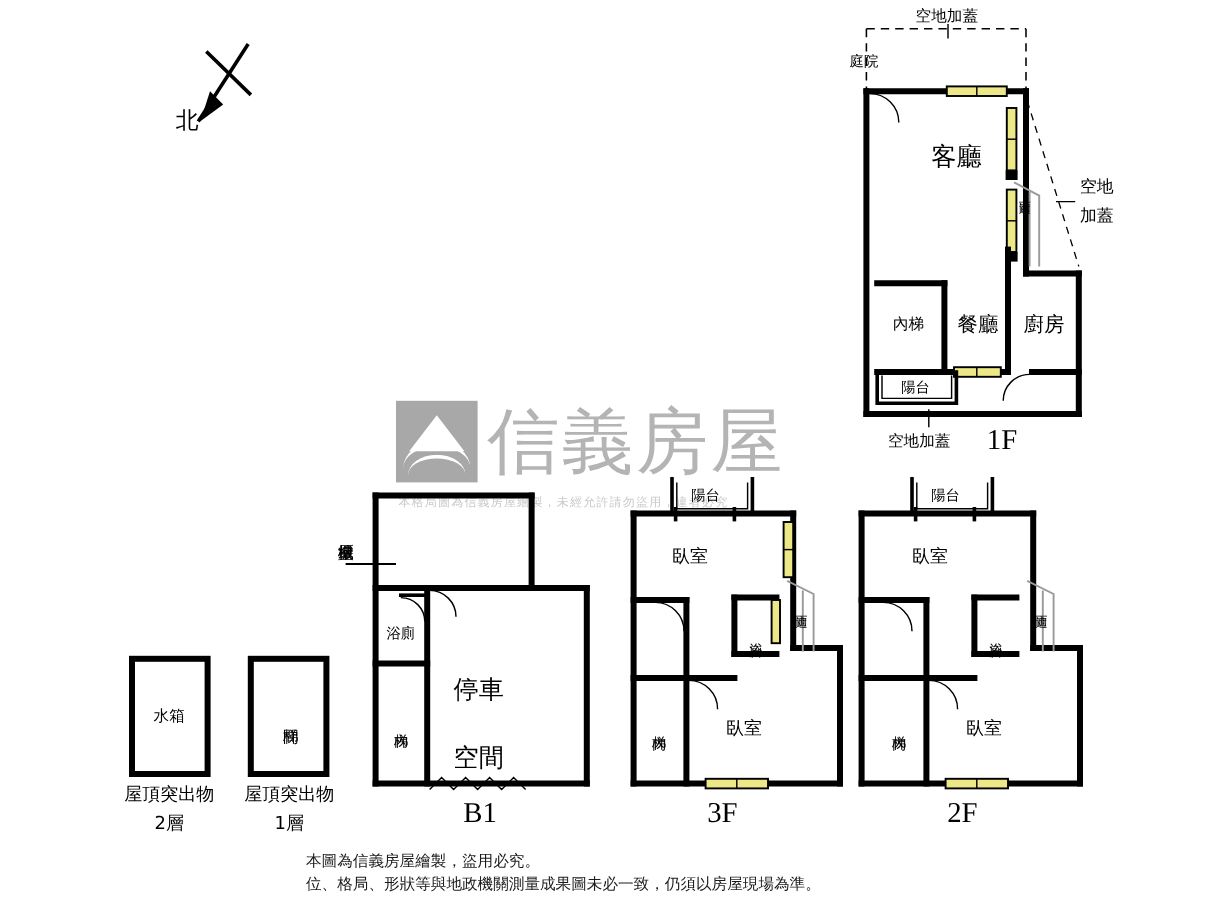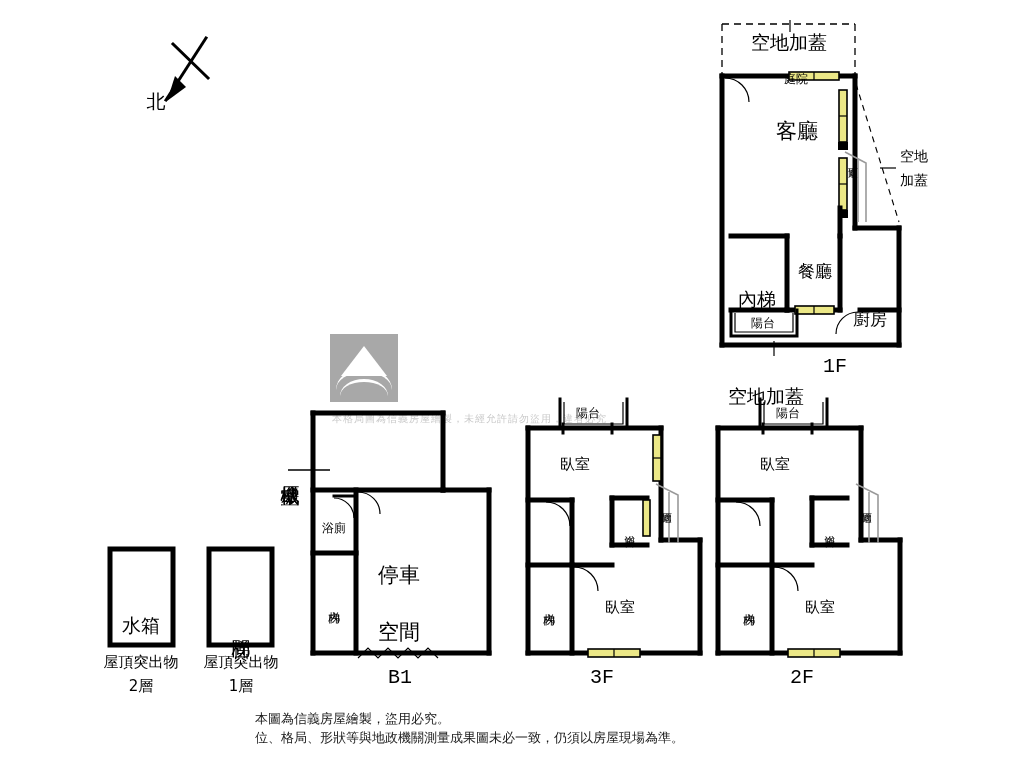--- a/index.html
+++ b/index.html
@@ -40,29 +40,29 @@
     transform: translate(-50%, -50%);
   }
   .lbl.vert {
     writing-mode: vertical-rl;
     text-orientation: upright;
     line-height: 1.05;
   }
   .t10 { font-size: 10px; }
   .t11 { font-size: 11px; }
   .t12 { font-size: 12px; }
-  .t13 { font-size: 19px; margin-top: 28px; }
+  .t13 { font-size: 13px; }
   .t14 { font-size: 14px; }
   .t15 { font-size: 15px; }
   .t17 { font-size: 17px; }
   .t19 { font-size: 19px; }
   .t21 { font-size: 21px; }
   .floor-tag {
-    font-family: Liberation Mono, monospace;
-    font-size: 20px;
+    font-family: Liberation Serif, serif;
+    font-size: 24px;
     text-align: right;
   }
   
   #watermark {
     position: absolute;
     left: 330px;
     top: 332px;
     width: 380px;
     height: 72px;
     display: flex;
@@ -140,20 +140,21 @@
 <body>
 
 <div id="plan-root">
 
   <div id="watermark">
     <div id="wm-logo">
       <div class="peak"></div>
       <div class="wave"></div>
       <div class="wave2"></div>
     </div>
+    <div id="wm-text">信義房屋</div>
   </div>
   <div id="wm-fine">本格局圖為信義房屋繪製，未經允許請勿盜用，違者必究</div>
 
   <svg class="plan-svg" viewBox="0 0 1024 768">
     <defs>
       <style>
         .w   { stroke:#000; stroke-width:5; fill:none; stroke-linecap:square; }
         .wth { stroke:#000; stroke-width:4; fill:none; stroke-linecap:square; }
         .wthin { stroke:#000; stroke-width:3; fill:none; stroke-linecap:square; }
         .hair { stroke:#000; stroke-width:1.2; fill:none; }
@@ -335,28 +336,28 @@
 
     <g>
       <rect x="110" y="549" width="63" height="96" class="w"></rect>
       <rect x="209" y="549" width="63" height="96" class="w"></rect>
     </g>
   </svg>
 
   <div class="lbl t19 center" style="left:156px; top:101px;">北</div>
 
   <div class="lbl t13 center" style="left:789px; top:14px;">空地加蓋</div>
-  <div class="lbl t12 center" style="left:796px; top:51px;margin-top:28px;">庭院</div>
+  <div class="lbl t12 center" style="left:720px; top:51px;">庭院</div>
   <div class="lbl t21 center" style="left:797px; top:131px;">客廳</div>
   <div class="lbl t14 center" style="left:914px; top:156px;">空地</div>
   <div class="lbl t14 center" style="left:914px; top:180px;">加蓋</div>
   <div class="lbl t10 vert" style="left:847px; top:160px;">雨遮</div>
   <div class="lbl t13 center" style="left:757px; top:271px;">內梯</div>
   <div class="lbl t17 center" style="left:815px; top:271px;text-align:right;">餐廳</div>
-  <div class="lbl t17 center" style="left:870px; top:271px;margin-top:48px;">廚房</div>
+  <div class="lbl t17 center" style="left:870px; top:271px;">廚房</div>
   <div class="lbl t12 center" style="left:763px; top:323px;">陽台</div>
   <div class="lbl t13 center" style="left:766px; top:368px;">空地加蓋</div>
   <div class="lbl floor-tag center" style="left:835px; top:367px;">1F</div>
 
   <div class="lbl t13 vert" style="left:280px; top:443px;">原機械室</div>
   <div class="lbl t12 center" style="left:334px; top:528px;">浴廁</div>
   <div class="lbl t12 vert center" style="left:334px; top:602px;">內梯</div>
   <div class="lbl t21 center" style="left:399px; top:575px;">停車</div>
   <div class="lbl t21 center" style="left:399px; top:604px;margin-top:28px;">空間</div>
   <div class="lbl floor-tag center" style="left:400px; top:678px;">B1</div>

